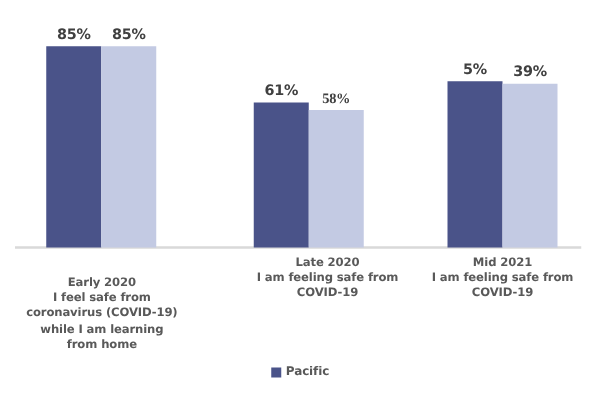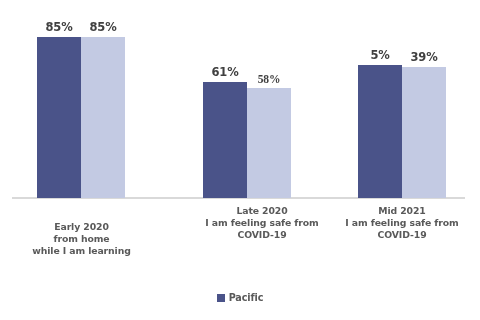--- a/index.html
+++ b/index.html
@@ -170,22 +170,24 @@
         <div class="bar general" style="height:131px;"></div>
       </div>
     </div>
 
   </div>
 
   <div class="cat-labels">
 
     <div class="cat" style="left:4px; top:4px; width:155px;margin-top:16px;">
       <div>Early 2020</div>
+      <div>I feel safe from</div>
+      <div>coronavirus (COVID-19)</div>
+      <div>while I am learning</div>
       <div>from home</div>
-      <div>while I am learning</div>
     </div>
 
     <div class="cat" style="left:188px; top:4px; width:148px;">
       <div>Late 2020</div>
       <div>I am feeling safe from</div>
       <div>COVID-19</div>
     </div>
 
     <div class="cat" style="left:328px; top:4px; width:148px;">
       <div>Mid 2021</div>

